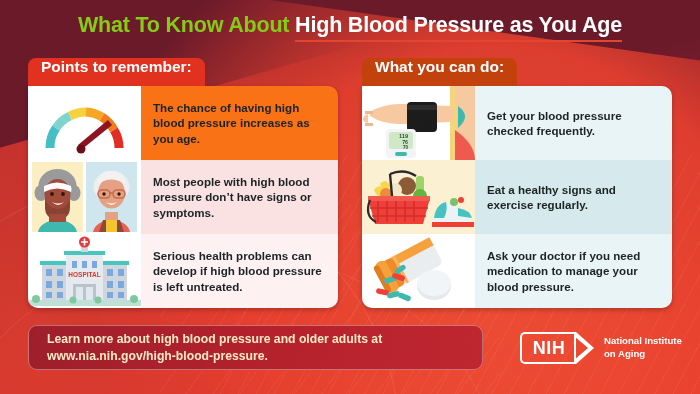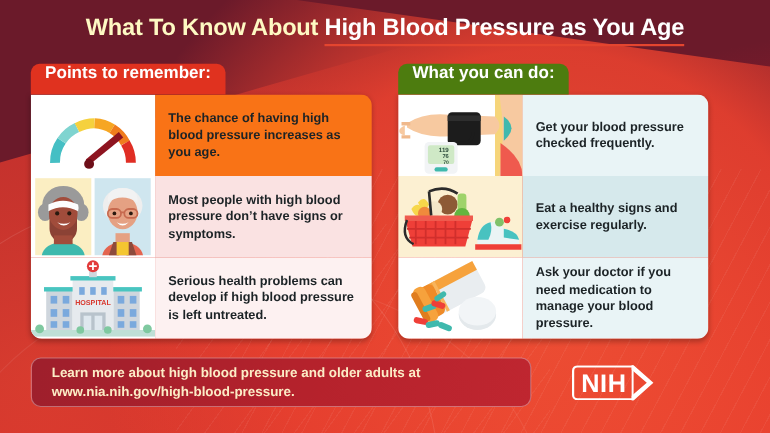--- a/index.html
+++ b/index.html
@@ -25,32 +25,32 @@
   .bg-arc2{position:absolute;left:-60px;top:250px;width:560px;height:460px;border-radius:50%;
     border:1px solid rgba(255,255,255,.07);}
   .bg-lines{position:absolute;right:-40px;bottom:-60px;width:520px;height:300px;
     background:repeating-linear-gradient(118deg,rgba(255,255,255,.055) 0px,rgba(255,255,255,.055) 1px,rgba(255,255,255,0) 1px,rgba(255,255,255,0) 16px);}
   .bg-lines2{position:absolute;right:200px;bottom:-30px;width:340px;height:220px;
     background:repeating-linear-gradient(126deg,rgba(255,255,255,.05) 0px,rgba(255,255,255,.05) 1px,rgba(255,255,255,0) 1px,rgba(255,255,255,0) 22px);}
 
   
   .title-wrap{position:absolute;left:0;top:13px;width:700px;text-align:center;}
   .title{font-size:21.5px;font-weight:bold;letter-spacing:-.2px;white-space:nowrap;}
-  .t-cream{color:#fef9c3;}
+  .t-cream{color:#84cc16;}
   .t-white{color:#ffffff;border-bottom:2px solid #e4452f;padding-bottom:3px;text-align:right;}
 
   .tab{position:absolute;height:28px;border-radius:8px 8px 0 0;display:flex;
        padding:0 13px;color:#fff;font-weight:bold;font-size:15.5px;z-index:3;}
   .tab.left{background:#e0321f;left:28px;top:58px;}
-  .tab.right{background:#4d7c0f;left:362px;top:58px;}
+  .tab.right{background:#c2410c;left:362px;top:58px;}
 
   .panel{position:absolute;top:86px;height:222px;border-radius:10px;overflow:hidden;
          box-shadow:0 2px 5px rgba(0,0,0,.25);}
   .panel.left{left:28px;width:310px;border-top-left-radius:0;}
-  .panel.right{left:362px;width:282px;border-top-left-radius:0;}
+  .panel.right{left:362px;width:310px;border-top-left-radius:0;}
 
   .row{display:flex;height:74px;align-items:stretch;}
   .row .art{width:113px;flex:none;position:relative;overflow:hidden;}
   .row .txt{flex:1;display:flex;align-items:center;padding:0 8px 0 12px;
             font-size:11.6px;font-weight:bold;line-height:1.32;color:#1c2326;}
 
   .lrow0 .txt{background:#f97316;} .lrow0 .art{background:#ffffff;}
   .lrow1 .txt{background:#fae2e2;} .lrow1 .art{background:#ffffff;}
   .lrow2 .txt{background:#fdf1f1;} .lrow2 .art{background:#ffffff;}
   .rrow0 .txt{background:#e9f4f6;} .rrow0 .art{background:#ffffff;}
@@ -62,21 +62,21 @@
           background:linear-gradient(100deg,#9e1f2c 0%,#b5222c 55%,#bf2630 100%);
           border:1px solid rgba(255,255,255,.35);
           display:flex;flex-direction:column;justify-content:center;padding-left:18px;}
   .footer div{color:#fcecc6;font-weight:bold;font-size:12.2px;line-height:1.36;}
 
   
   .nih{position:absolute;left:520px;top:332px;display:flex;align-items:center;gap:8px;}
   .nih-mark{position:relative;width:76px;height:32px;}
   .nih-box{position:absolute;left:0;top:0;width:56px;height:32px;border:2px solid #fff;
            border-radius:5px 0 0 5px;border-right:none;display:flex;align-items:center;justify-content:center;}
-  .nih-box span{color:#fff;font-weight:bold;font-size:23px;letter-spacing:.5px;}
+  .nih-box span{color:#fff;font-weight:bold;font-size:18px;letter-spacing:.5px;}
   .nih-arrow{position:absolute;left:54px;top:0;width:22px;height:32px;}
   .nih-txt{display:flex;flex-direction:column;justify-content:center;}
   .nih-txt div{color:#fff;font-size:9.6px;font-weight:bold;line-height:1.32;}
 </style>
 </head>
 <body>
 
 <div id="stage">
 
   <div class="bg-base"></div>
@@ -298,15 +298,19 @@
   <div class="nih">
     <div class="nih-mark">
       <div class="nih-box">
         <span>NIH</span>
       </div>
       <svg class="nih-arrow" viewBox="0 0 22 32">
         <path d="M0 0 L2 0 L20 16 L2 32 L0 32 L0 28 L14 16 L0 4 Z" fill="#fff"></path>
         <path d="M0 0 L2 0 L2 32 L0 32 Z" fill="#fff"></path>
       </svg>
     </div>
+    <div class="nih-txt">
+      <div>National Institute</div>
+      <div>on Aging</div>
+    </div>
   </div>
 
 </div>
 
 </body></html>

